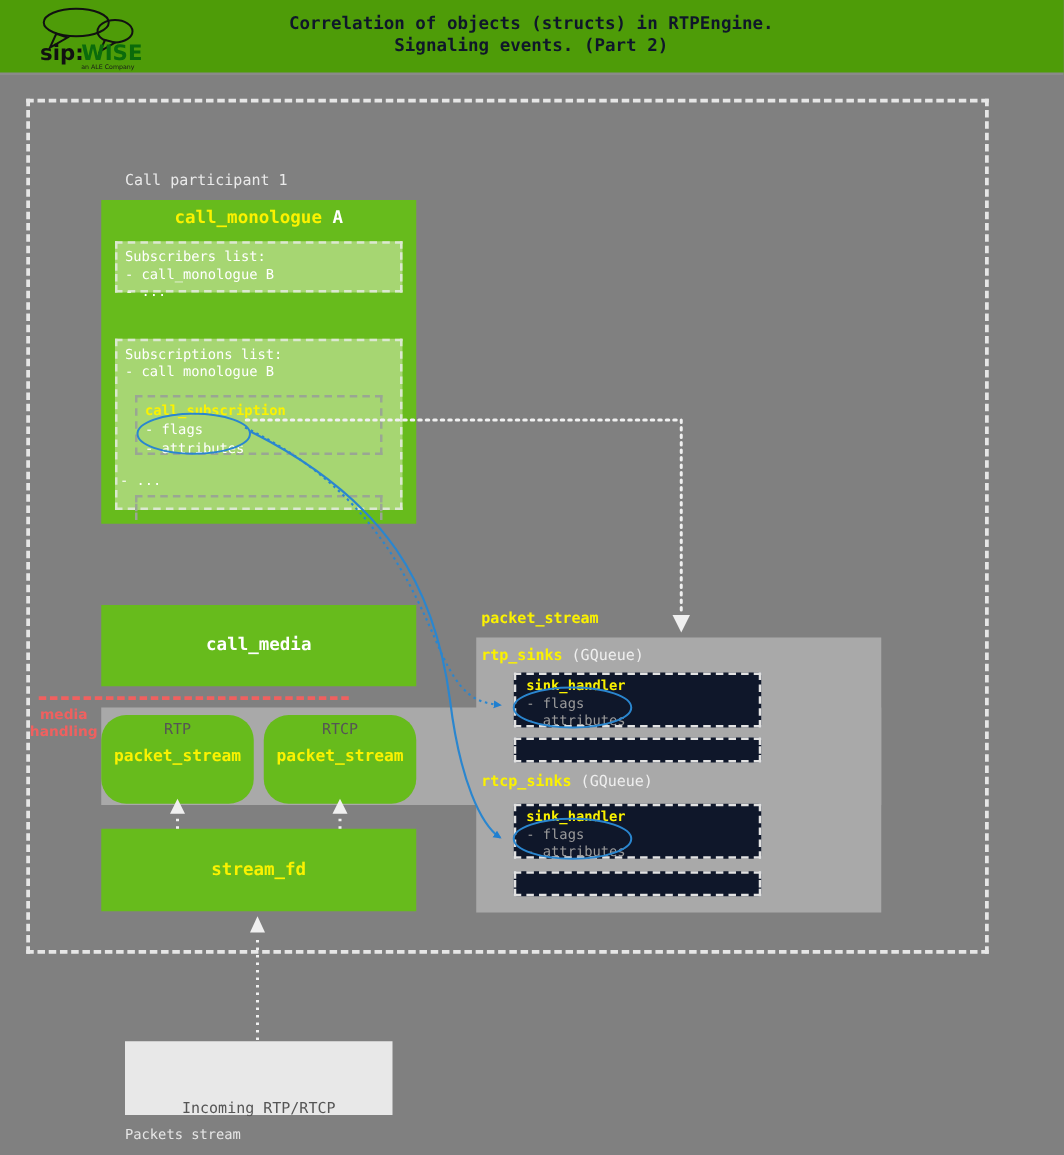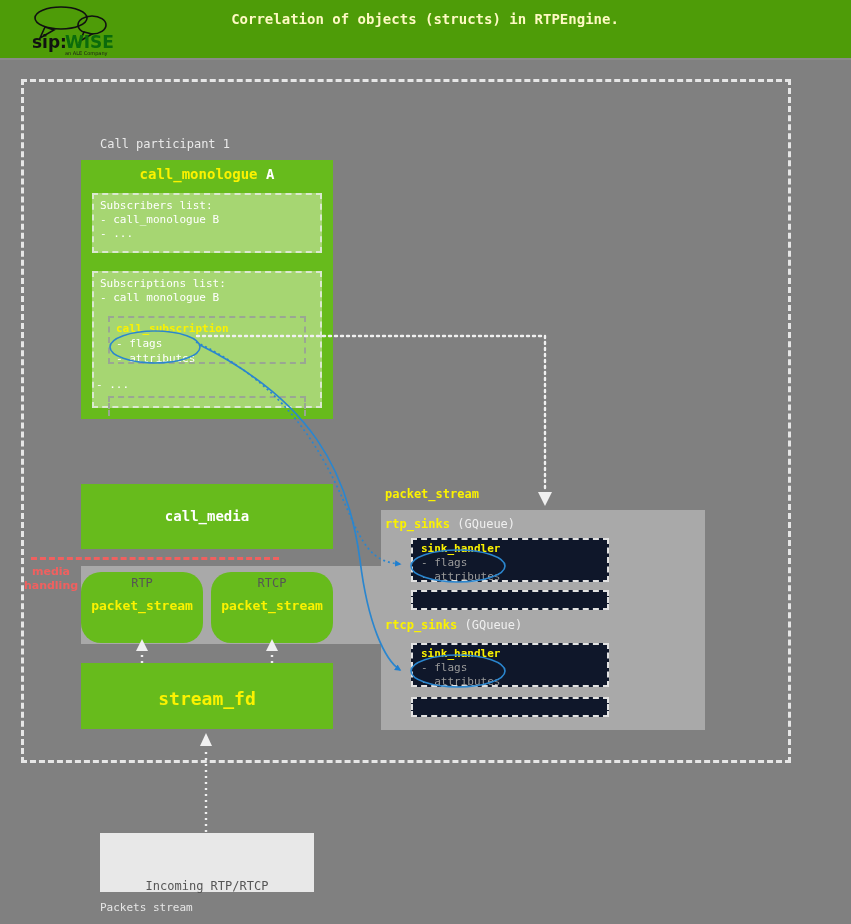--- a/index.html
+++ b/index.html
@@ -15,21 +15,21 @@
   #header{
     left:0;top:0;width:851px;height:60px;
     background:#4e9c08;
     border-bottom:2px solid #8a8a8a;
     box-sizing:border-box;
   }
   #logo{left:28px;top:3px;width:102px;height:54px;}
   #logo svg{display:block;}
   #title-block{
     left:130px;top:10px;width:590px;
-    text-align:center;color:#fef9c3;
+    text-align:center;color:#0f172a;
     font-size:14px;font-weight:bold;line-height:18px;
     letter-spacing:0px;
   }
 
   
   #signaling-region{
     left:21px;top:79px;width:770px;height:684px;
     border:3px dashed #e6e6e6;
     box-sizing:border-box;
   }
@@ -47,21 +47,21 @@
   }
   #monologue-title .plain{color:#ffffff;font-weight:bold;}
 
   .inner-dashed{
     background:#a6d672;
     border:2px dashed #dbe8d0;
     box-sizing:border-box;
     color:#ffffff;font-size:11px;line-height:14px;
     padding:4px 6px;
   }
-  #subscribers-box{left:92px;top:193px;width:230px;height:60px;}
+  #subscribers-box{left:92px;top:193px;width:230px;height:41px;}
   #subscriptions-box{left:92px;top:271px;width:230px;height:137px;}
 
   .sub-dashed{
     border:2px dashed #9aa693;
     box-sizing:border-box;
     padding:3px 6px;
     color:#ffffff;font-size:11px;line-height:15px;
   }
   #call-subscription-box{left:108px;top:316px;width:198px;height:48px;}
   #call-subscription-box .key{color:#fbf200;font-weight:bold;}
@@ -94,21 +94,21 @@
 
   .ps-box{background:#67bb1c;text-align:center;border-radius:20px;}
   #rtp-box{left:81px;top:572px;width:122px;height:71px;}
   #rtcp-box{left:211px;top:572px;width:122px;height:71px;}
   .ps-kind{display:block;margin-top:4px;color:#555555;font-size:12px;}
   .ps-name{display:block;margin-top:8px;color:#fbf200;font-size:13px;font-weight:bold;}
 
   
   #streamfd-box{left:81px;top:663px;width:252px;height:66px;background:#67bb1c;}
   #streamfd-label{left:81px;top:688px;width:252px;text-align:center;
-    color:#fbf200;font-size:18px;font-weight:bold;}
+    color:#fbf200;font-size:14px;font-weight:bold;}
 
   
   #packet-stream-label{left:385px;top:487px;color:#fbf200;font-size:12px;font-weight:bold;}
   #ps-panel{left:381px;top:510px;width:324px;height:220px;background:#a9a9a9;}
 
   .queue-label{font-size:12px;font-weight:bold;color:#fbf200;}
   .queue-label .type{color:#efefef;font-weight:normal;}
   #rtp-sinks-label{left:385px;top:517px;}
   #rtcp-sinks-label{left:385px;top:618px;}
 
@@ -146,20 +146,21 @@
     <path d="M17 24 L12 35 L26 27 Z" fill="#4e9c08" stroke="#111111" stroke-width="1.6"></path>
     <path d="M56 29 L52 38 L64 31 Z" fill="#4e9c08" stroke="#111111" stroke-width="1.6"></path>
     <text x="4" y="45" font-family="DejaVu Sans, sans-serif" font-size="17" font-weight="bold" fill="#111111">sip:</text>
     <text x="37" y="45" font-family="DejaVu Sans, sans-serif" font-size="17" font-weight="bold" fill="#0b6b0b">WISE</text>
     <text x="37" y="52" font-family="DejaVu Sans, sans-serif" font-size="5" fill="#1a1a1a">an ALE Company</text>
   </svg>
 </div>
 
 <div class="abs" id="title-block">
   <div>Correlation of objects (structs) in RTPEngine.</div>
+  <div>Signaling events. (Part 2)</div>
 </div>
 
 <div class="abs" id="signaling-region"></div>
 
 <div class="abs" id="participant-label">Call participant 1</div>
 
 <div class="abs" id="monologue-box"></div>
 <div class="abs" id="monologue-title">
   <span>call_monologue</span>
   <span class="plain">A</span>

